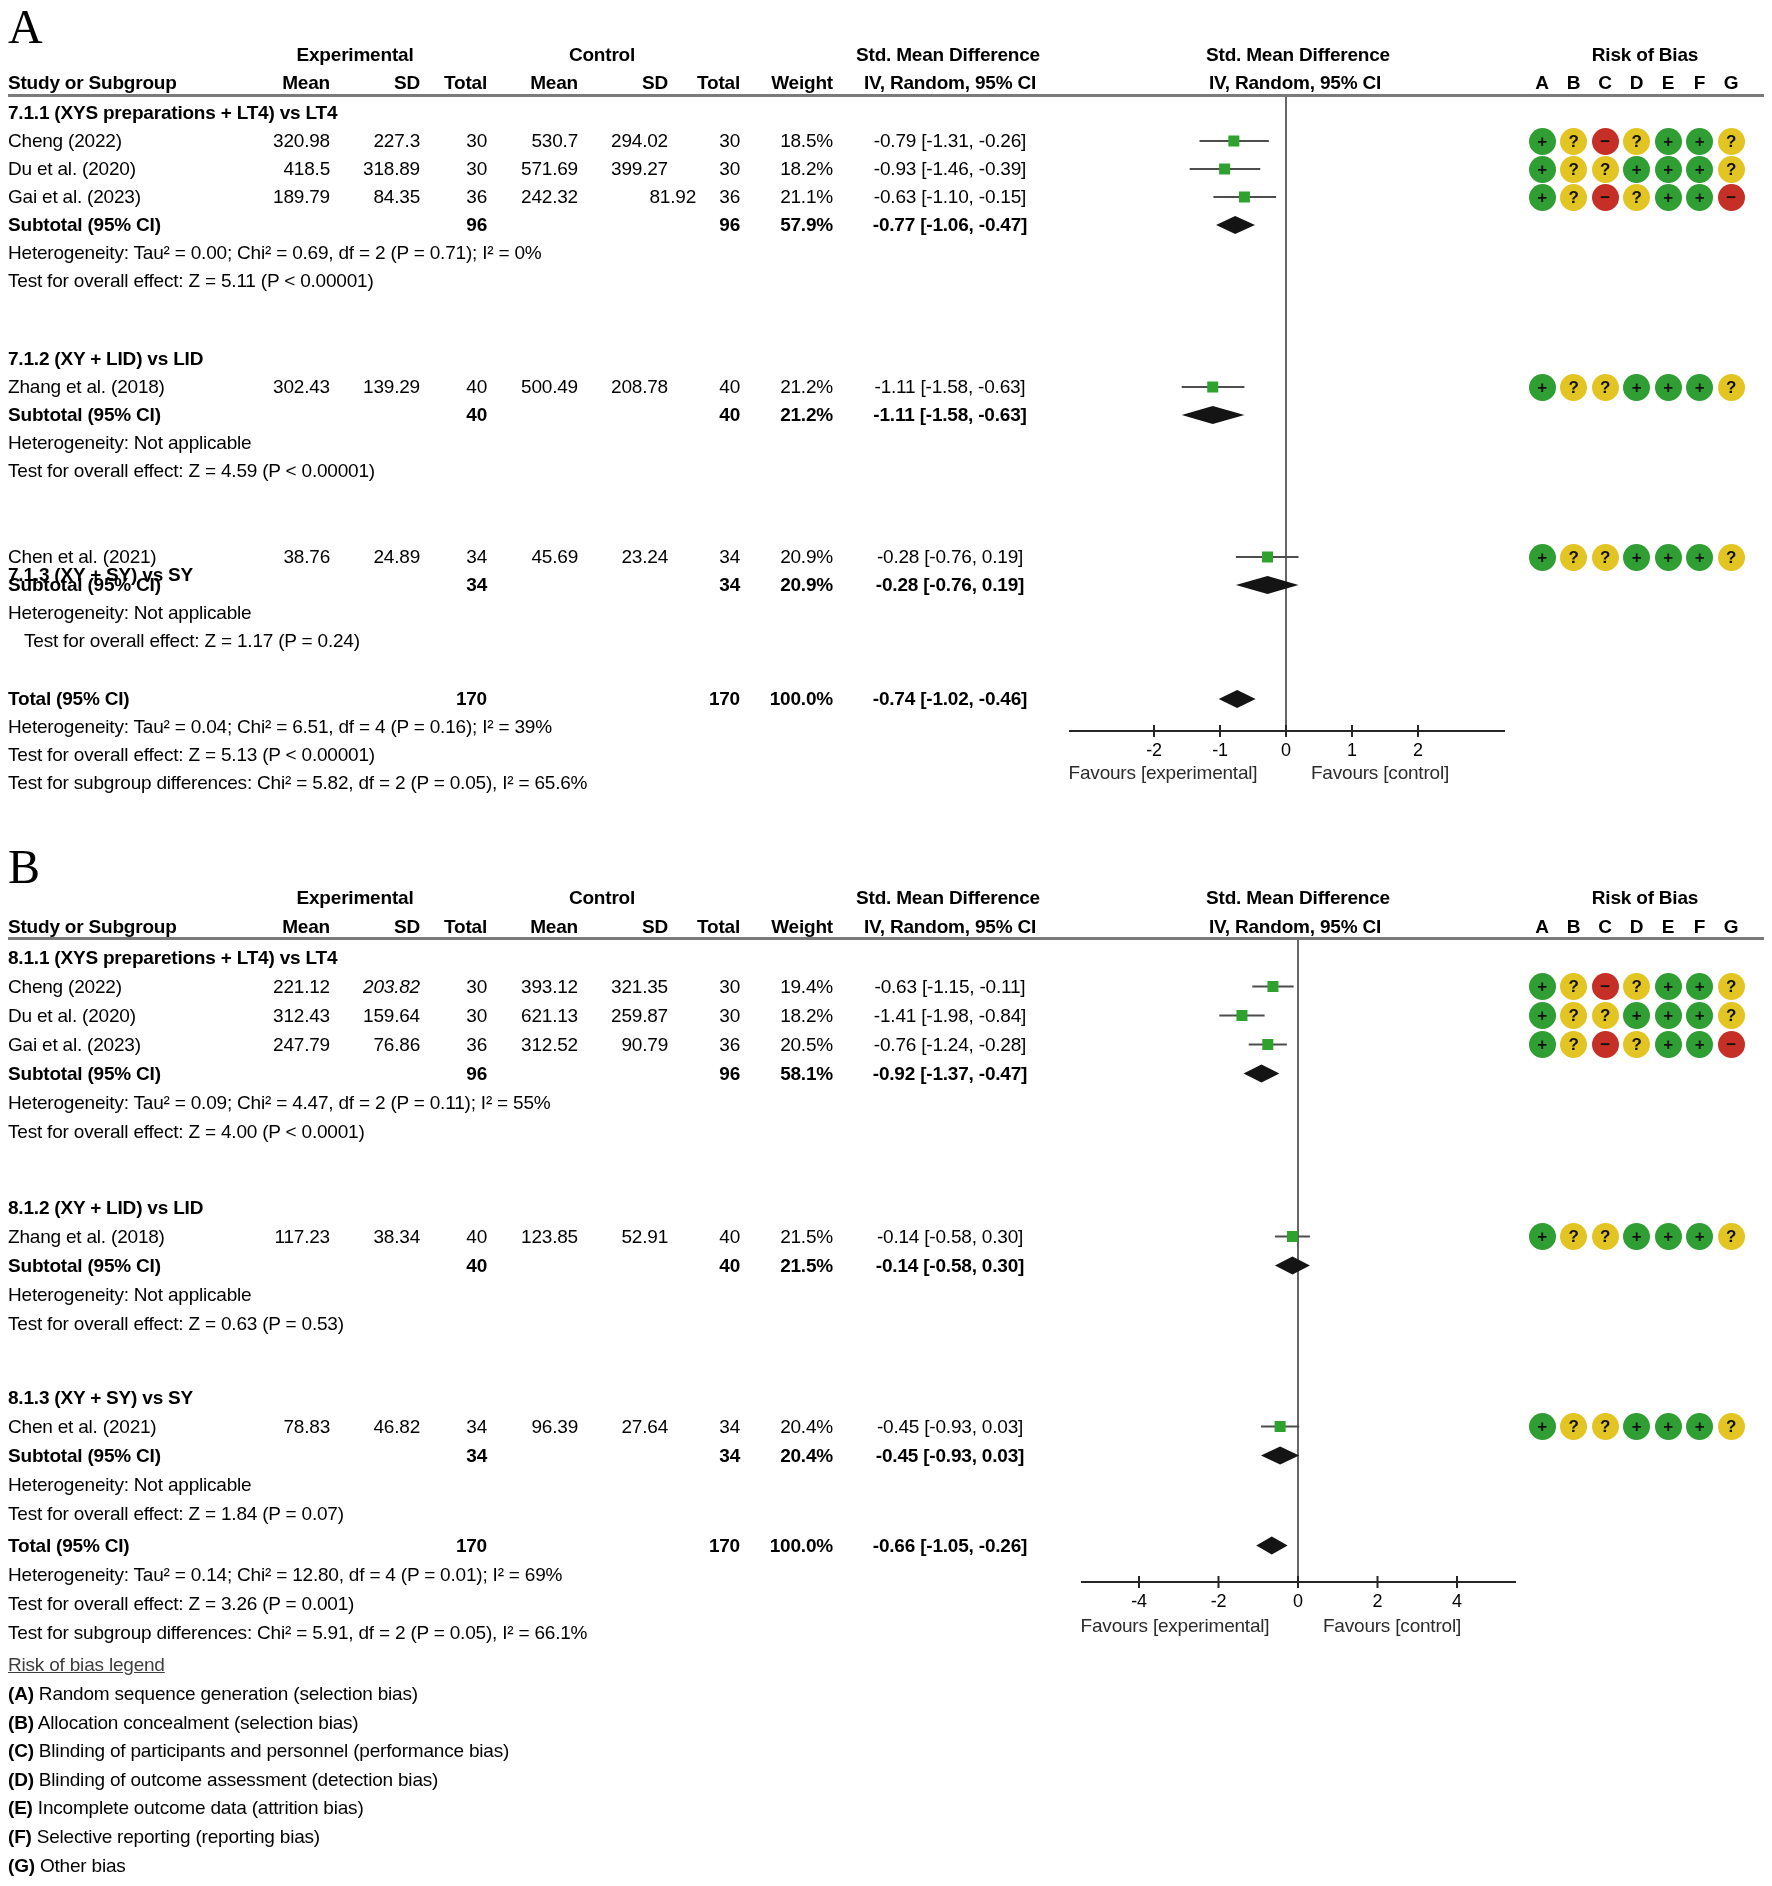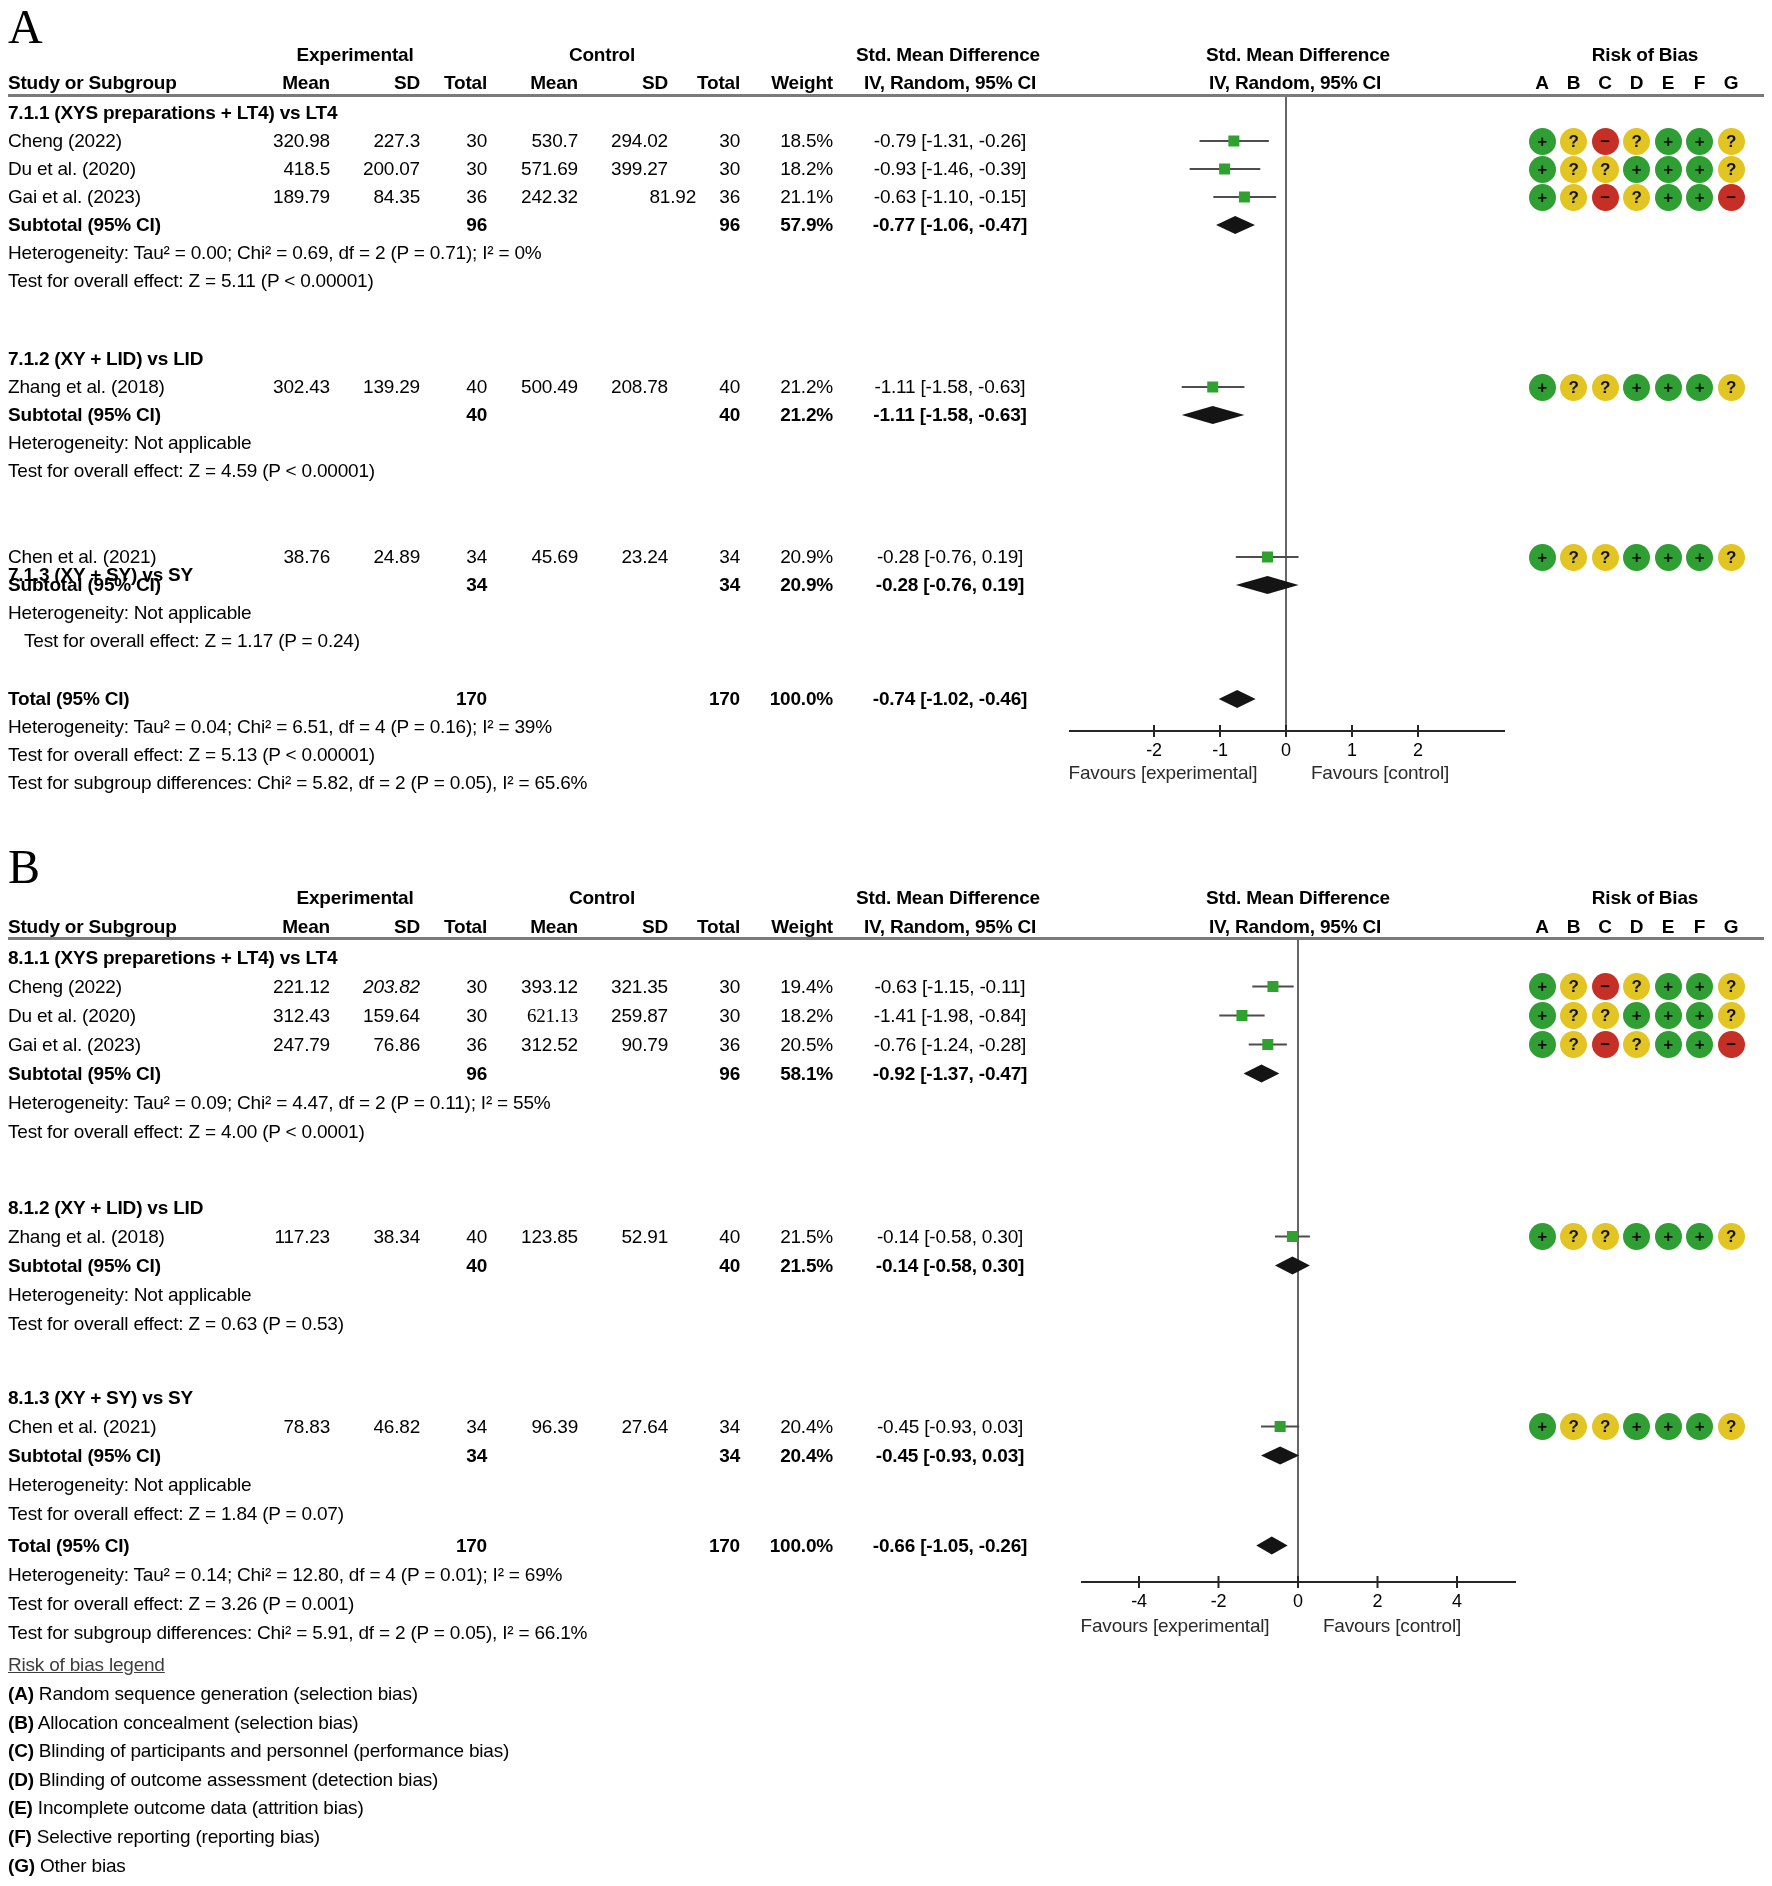--- a/index.html
+++ b/index.html
@@ -115,21 +115,21 @@
     <div class="abs txt ctr" style="left: 810px; top: 127px; width: 280px;">-0.79 [-1.31, -0.26]</div>
     <div class="rob-dot" style="left: 1528.5px; top: 127.5px; width: 27px; height: 27px; background: rgb(47, 158, 51);">+</div>
     <div class="rob-dot" style="left: 1560px; top: 127.5px; width: 27px; height: 27px; background: rgb(226, 197, 34);">?</div>
     <div class="rob-dot" style="left: 1591.5px; top: 127.5px; width: 27px; height: 27px; background: rgb(198, 47, 37);">−</div>
     <div class="rob-dot" style="left: 1623px; top: 127.5px; width: 27px; height: 27px; background: rgb(226, 197, 34);">?</div>
     <div class="rob-dot" style="left: 1654.5px; top: 127.5px; width: 27px; height: 27px; background: rgb(47, 158, 51);">+</div>
     <div class="rob-dot" style="left: 1686px; top: 127.5px; width: 27px; height: 27px; background: rgb(47, 158, 51);">+</div>
     <div class="rob-dot" style="left: 1717.5px; top: 127.5px; width: 27px; height: 27px; background: rgb(226, 197, 34);">?</div>
     <div class="abs txt " style="left: 8px; top: 155px; width: 320px;">Du et al. (2020)</div>
     <div class="abs txt num" style="left: 200px; top: 155px; width: 130px;">418.5</div>
-    <div class="abs txt num" style="left: 290px; top: 155px; width: 130px;">200.07</div>
+    <div class="abs txt num" style="left: 290px; top: 155px; width: 130px;">318.89</div>
     <div class="abs txt num" style="left: 357px; top: 155px; width: 130px;">30</div>
     <div class="abs txt num" style="left: 448px; top: 155px; width: 130px;">571.69</div>
     <div class="abs txt num" style="left: 538px; top: 155px; width: 130px;">399.27</div>
     <div class="abs txt num" style="left: 610px; top: 155px; width: 130px;">30</div>
     <div class="abs txt num" style="left: 703px; top: 155px; width: 130px;">18.2%</div>
     <div class="abs txt ctr" style="left: 810px; top: 155px; width: 280px;">-0.93 [-1.46, -0.39]</div>
     <div class="rob-dot" style="left: 1528.5px; top: 155.5px; width: 27px; height: 27px; background: rgb(47, 158, 51);">+</div>
     <div class="rob-dot" style="left: 1560px; top: 155.5px; width: 27px; height: 27px; background: rgb(226, 197, 34);">?</div>
     <div class="rob-dot" style="left: 1591.5px; top: 155.5px; width: 27px; height: 27px; background: rgb(226, 197, 34);">?</div>
     <div class="rob-dot" style="left: 1623px; top: 155.5px; width: 27px; height: 27px; background: rgb(47, 158, 51);">+</div>
@@ -260,21 +260,21 @@
     <div class="rob-dot" style="left: 1560px; top: 973px; width: 27px; height: 27px; background: rgb(226, 197, 34);">?</div>
     <div class="rob-dot" style="left: 1591.5px; top: 973px; width: 27px; height: 27px; background: rgb(198, 47, 37);">−</div>
     <div class="rob-dot" style="left: 1623px; top: 973px; width: 27px; height: 27px; background: rgb(226, 197, 34);">?</div>
     <div class="rob-dot" style="left: 1654.5px; top: 973px; width: 27px; height: 27px; background: rgb(47, 158, 51);">+</div>
     <div class="rob-dot" style="left: 1686px; top: 973px; width: 27px; height: 27px; background: rgb(47, 158, 51);">+</div>
     <div class="rob-dot" style="left: 1717.5px; top: 973px; width: 27px; height: 27px; background: rgb(226, 197, 34);">?</div>
     <div class="abs txt " style="left: 8px; top: 1001.5px; width: 320px;">Du et al. (2020)</div>
     <div class="abs txt num" style="left: 200px; top: 1001.5px; width: 130px;">312.43</div>
     <div class="abs txt num" style="left: 290px; top: 1001.5px; width: 130px;">159.64</div>
     <div class="abs txt num" style="left: 357px; top: 1001.5px; width: 130px;">30</div>
-    <div class="abs txt num" style="left: 448px; top: 1001.5px; width: 130px; font-family: Liberation Serif, serif;">621.13</div>
+    <div class="abs txt num" style="left: 448px; top: 1001.5px; width: 130px;">621.13</div>
     <div class="abs txt num" style="left: 538px; top: 1001.5px; width: 130px;">259.87</div>
     <div class="abs txt num" style="left: 610px; top: 1001.5px; width: 130px;">30</div>
     <div class="abs txt num" style="left: 703px; top: 1001.5px; width: 130px;">18.2%</div>
     <div class="abs txt ctr" style="left: 810px; top: 1001.5px; width: 280px;">-1.41 [-1.98, -0.84]</div>
     <div class="rob-dot" style="left: 1528.5px; top: 1002px; width: 27px; height: 27px; background: rgb(47, 158, 51);">+</div>
     <div class="rob-dot" style="left: 1560px; top: 1002px; width: 27px; height: 27px; background: rgb(226, 197, 34);">?</div>
     <div class="rob-dot" style="left: 1591.5px; top: 1002px; width: 27px; height: 27px; background: rgb(226, 197, 34);">?</div>
     <div class="rob-dot" style="left: 1623px; top: 1002px; width: 27px; height: 27px; background: rgb(47, 158, 51);">+</div>
     <div class="rob-dot" style="left: 1654.5px; top: 1002px; width: 27px; height: 27px; background: rgb(47, 158, 51);">+</div>
     <div class="rob-dot" style="left: 1686px; top: 1002px; width: 27px; height: 27px; background: rgb(47, 158, 51);">+</div>

